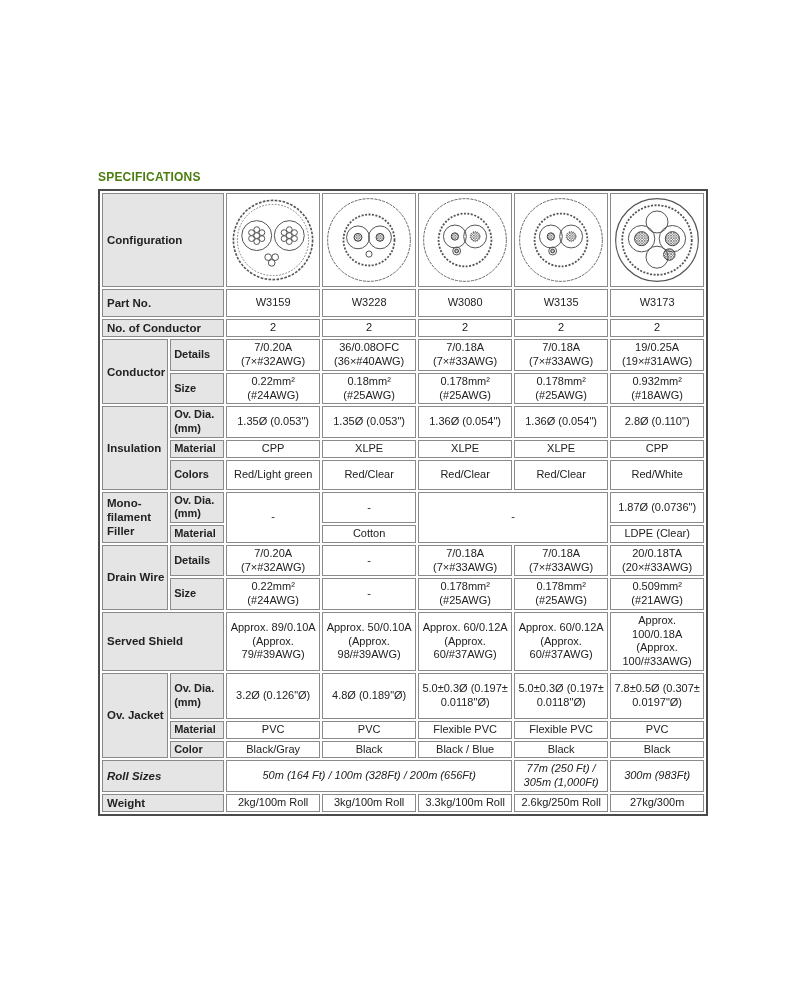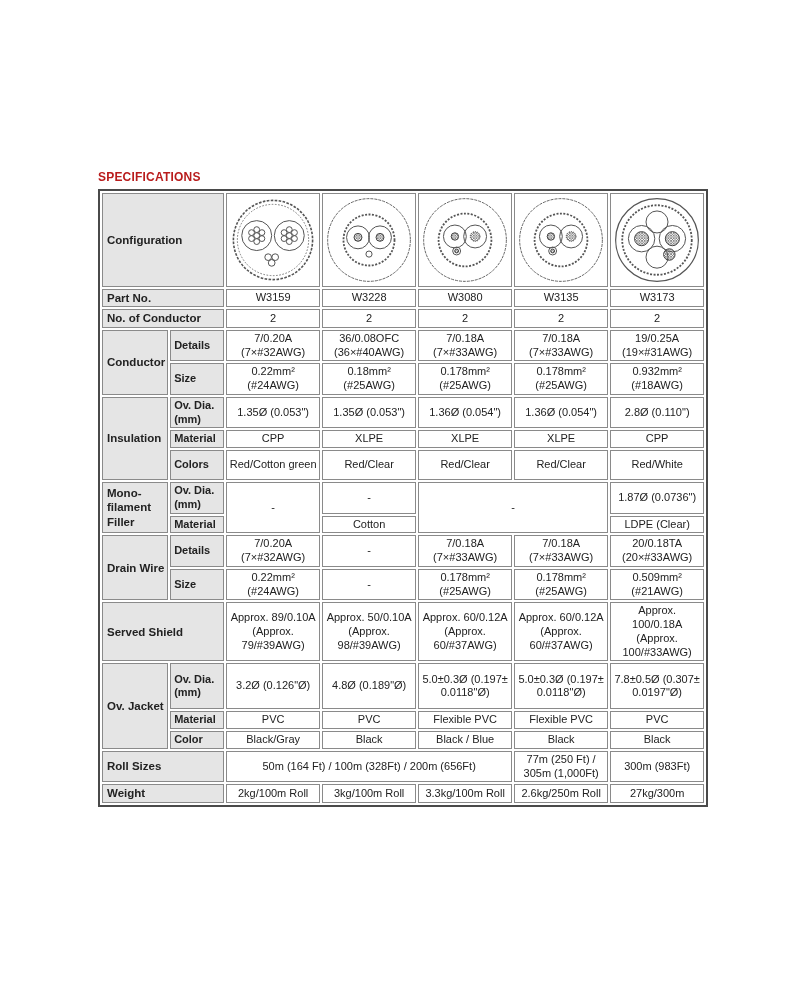--- a/index.html
+++ b/index.html
@@ -4,21 +4,21 @@
 <style>
   html, body { margin: 0; padding: 0; background: #ffffff; }
   body {
     width: 800px; height: 1000px;
     font-family: "Liberation Sans", sans-serif;
     color: #222;
   }
   .page { position: relative; width: 800px; height: 1000px; background: #fff; }
   .title {
     position: absolute; left: 98px; top: 170px;
-    font-size: 12px; font-weight: bold; color: #b91c1c; letter-spacing: 0.2px;
+    font-size: 12px; font-weight: bold; color: #4d7c0f; letter-spacing: 0.2px;
   }
   table.spec {
     position: absolute; left: 98px; top: 189px;
     border-collapse: separate; border-spacing: 2px;
     border: 2px solid #4a4a4a;
     table-layout: fixed; background: #fff;
   }
   td {
     border: 1px solid #8a8a8a;
     background: #fff;
@@ -33,29 +33,29 @@
     font-size: 11.5px;
     padding-left: 4px; padding-right: 2px;
   }
   td.sublabel {
     background: #e5e5e5;
     text-align: left; font-weight: bold;
     font-size: 11px;
     padding-left: 3px; padding-right: 1px; margin-top: 17px;
   }
   tr.r-config  { height: 88px; }
-  tr.r-part    { height: 18px; margin-left: 24px; }
+  tr.r-part    { height: 28px; margin-left: 24px; }
   tr.r-ncond   { height: 16px; }
   tr.r-med     { height: 30px; }
   tr.r-dia     { height: 28px; }
   tr.r-mat     { height: 15px; }
   tr.r-fdia    { height: 27px; }
   tr.r-shield  { height: 58px; }
   tr.r-jdia    { height: 46px; }
-  tr.r-roll    { height: 30px; }
+  tr.r-roll    { height: 30px; font-style: italic; }
   tr.r-weight  { height: 16px; }
   .diag { display: block; margin: 0 auto; }
   .diag circle, .diag path { vector-effect: non-scaling-stroke; }
 </style>
 </head>
 <body>
 
 <svg width="0" height="0" style="position:absolute" aria-hidden="true">
   <defs>
     <pattern id="hatch" width="3" height="3" patternUnits="userSpaceOnUse">
@@ -207,21 +207,21 @@
       <td class="sublabel">Material</td>
       <td>CPP</td>
       <td>XLPE</td>
       <td>XLPE</td>
       <td>XLPE</td>
       <td>CPP</td>
     </tr>
 
     <tr class="r-med">
       <td class="sublabel">Colors</td>
-      <td>Red/Cotton green</td>
+      <td>Red/Light green</td>
       <td>Red/Clear</td>
       <td>Red/Clear</td>
       <td>Red/Clear</td>
       <td>Red/White</td>
     </tr>
 
     <tr class="r-fdia">
       <td rowspan="2" class="label">Mono-filament Filler</td>
       <td class="sublabel">Ov. Dia. (mm)</td>
       <td rowspan="2">-</td>

